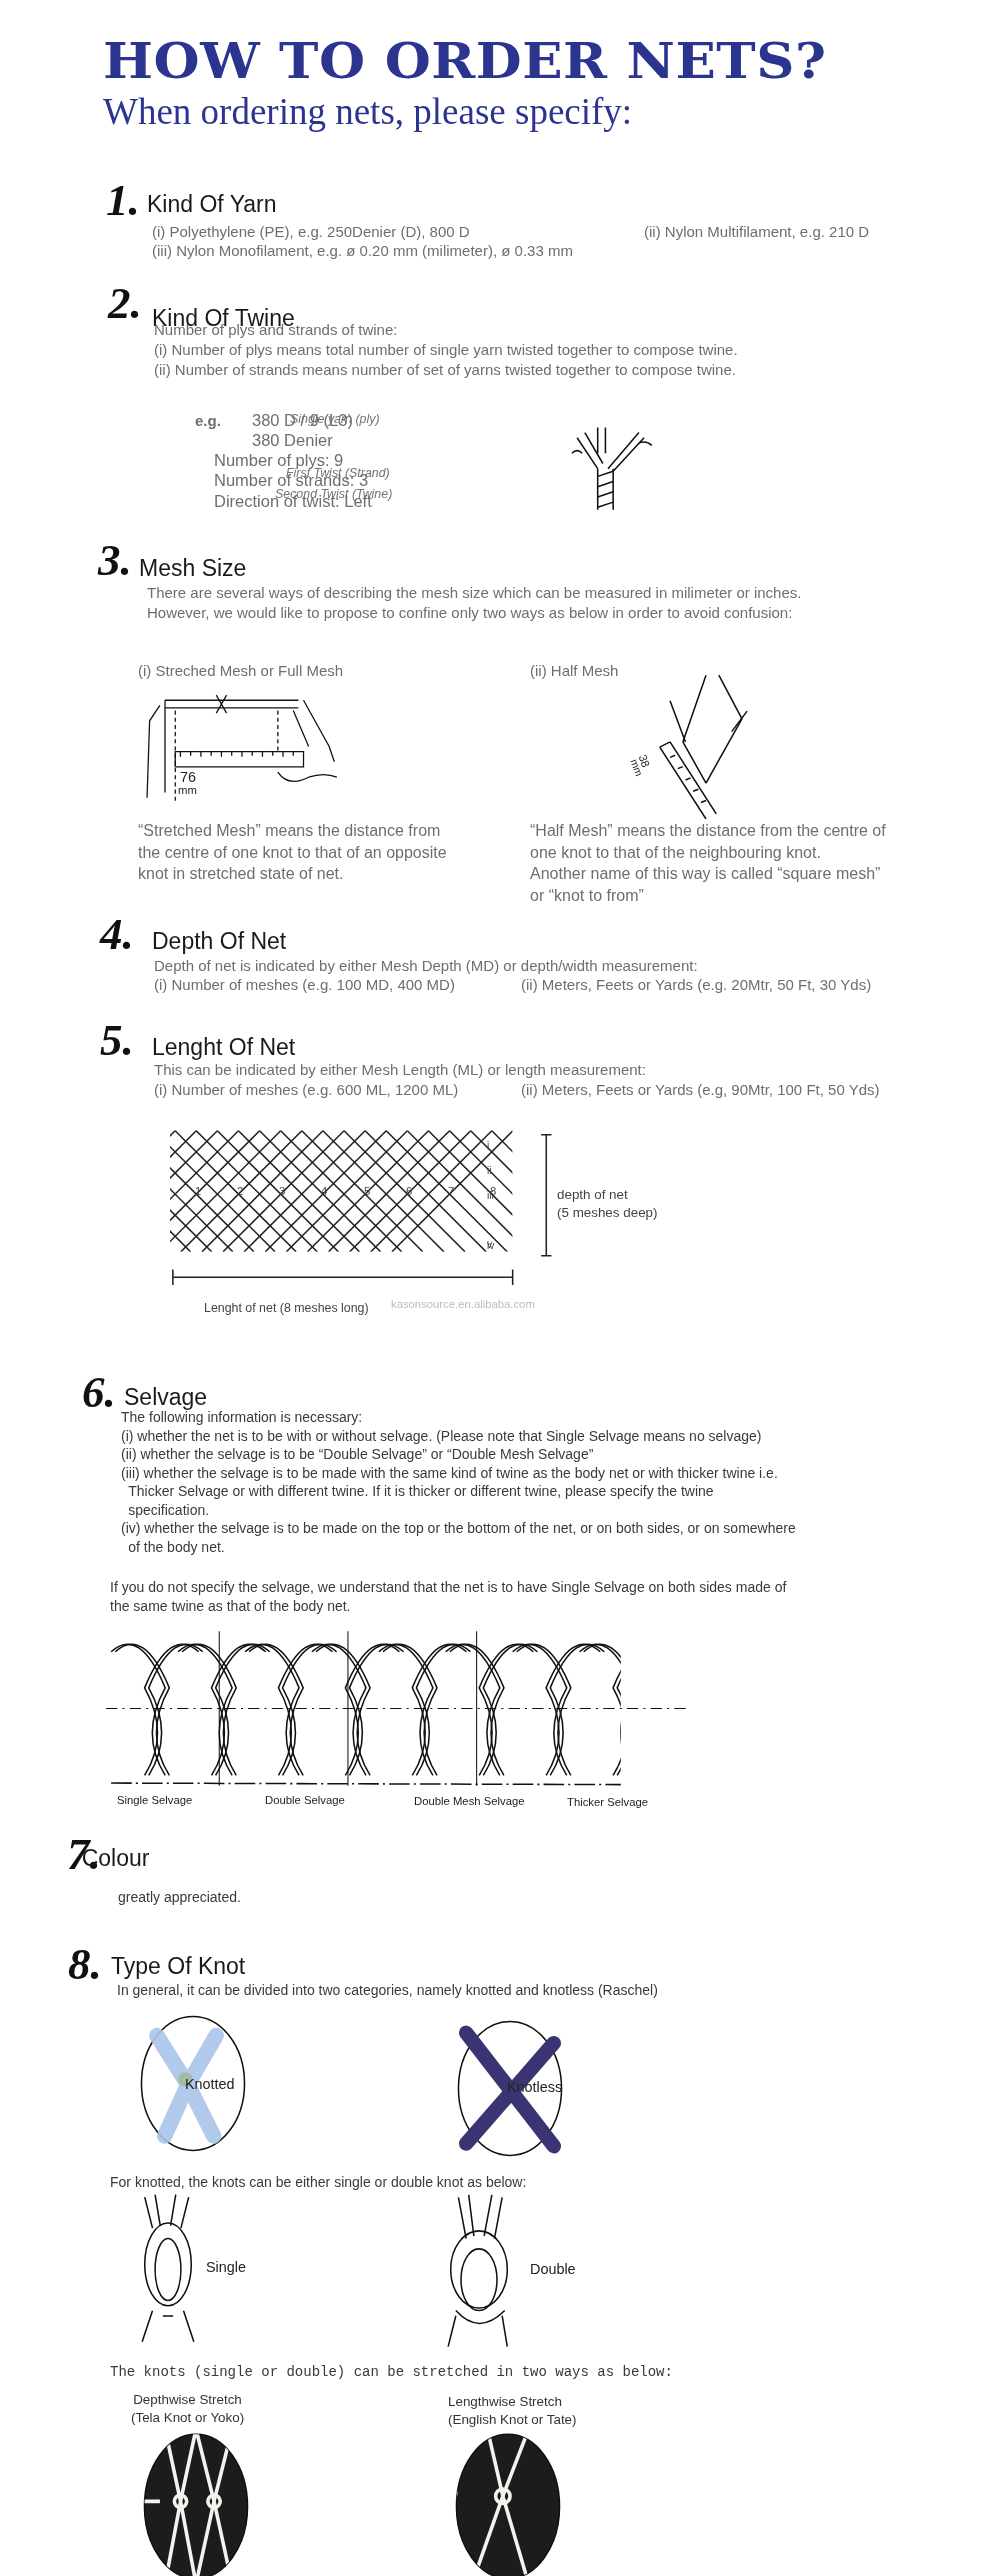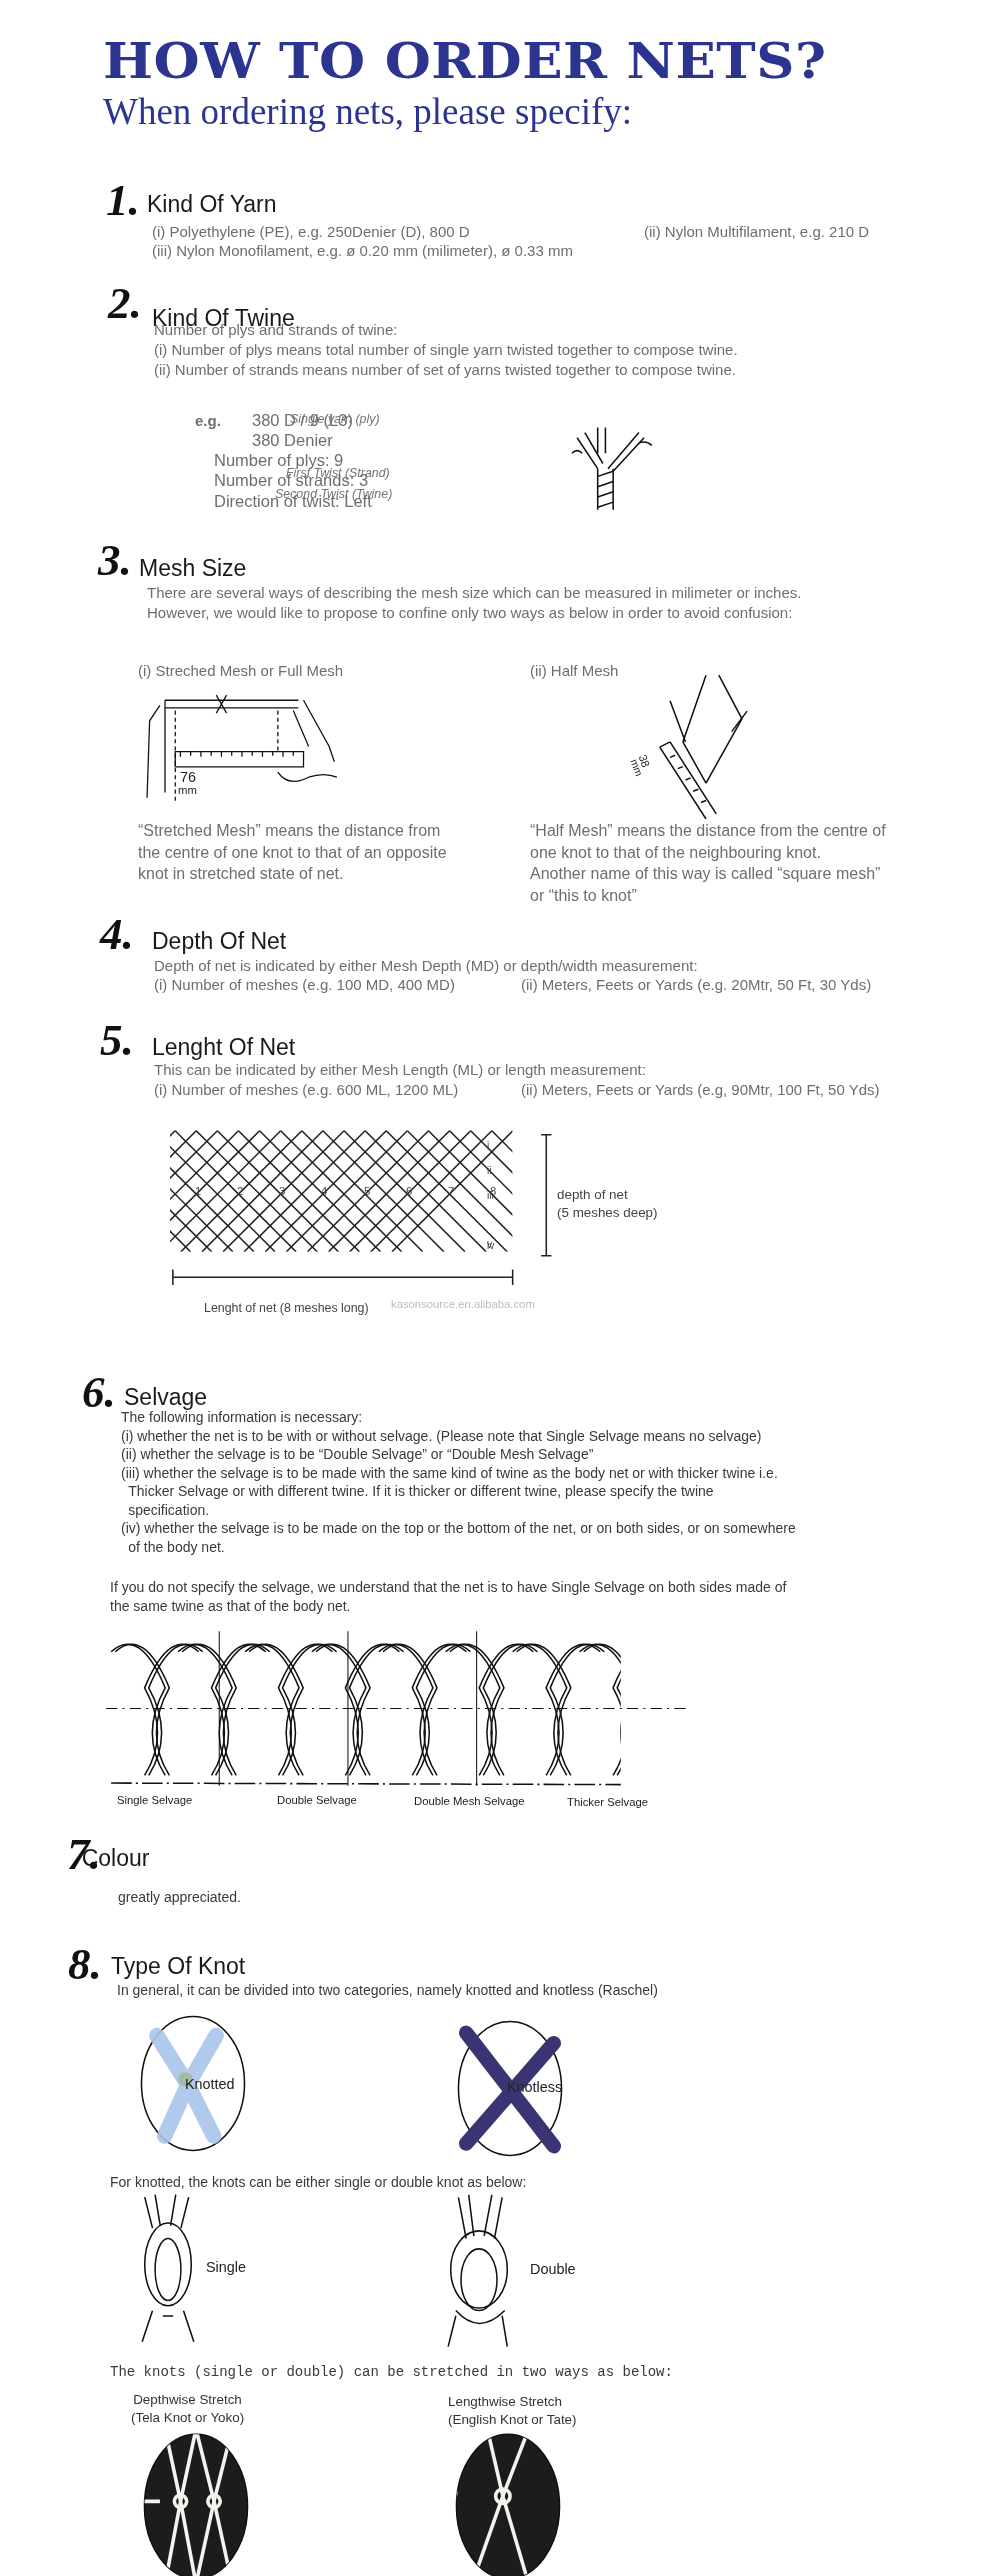--- a/index.html
+++ b/index.html
@@ -93,21 +93,21 @@
 
 <div class="abs body" style="left:138px;top:820px;font-size:16px;line-height:21.6px;">
   <div>“Stretched Mesh” means the distance from</div>
   <div>the centre of one knot to that of an opposite</div>
   <div>knot in stretched state of net.</div>
 </div>
 <div class="abs body" style="left:530px;top:820px;font-size:16px;line-height:21.6px;">
   <div>“Half Mesh” means the distance from the centre of</div>
   <div>one knot to that of the neighbouring knot.</div>
   <div>Another name of this way is called “square mesh”</div>
-  <div>or “this to knot”</div>
+  <div>or “knot to from”</div>
 </div>
 
 <div class="abs num" style="left:100px;top:912px;">4.</div>
 <div class="abs head" style="left:152px;top:930px;">Depth Of Net</div>
 <div class="abs body" style="left:154px;top:956px;">Depth of net is indicated by either Mesh Depth (MD) or depth/width measurement:</div>
 <div class="abs body" style="left:154px;top:975px;">(i) Number of meshes (e.g. 100 MD, 400 MD)</div>
 <div class="abs body" style="left:521px;top:975px;">(ii) Meters, Feets or Yards (e.g. 20Mtr, 50 Ft, 30 Yds)</div>
 
 <div class="abs num" style="left:100px;top:1018px;">5.</div>
 <div class="abs head" style="left:152px;top:1036px;">Lenght Of Net</div>
@@ -265,21 +265,21 @@
       <path d="M 928 40 Q 983 -10 1033 110 Q 983 200 1033 280"></path>
       <path d="M 1098 40 Q 1043 -10 993 110 Q 1043 200 993 280"></path>
     </g>
     <line x1="0" y1="150" x2="1130" y2="150" stroke="#111" stroke-width="2" stroke-dasharray="22 10 4 10"></line>
     <line x1="10" y1="295" x2="1000" y2="298" stroke="#111" stroke-width="3" stroke-dasharray="40 8 4 8"></line>
     <line x1="220" y1="0" x2="220" y2="300" stroke="#111" stroke-width="2"></line>
     <line x1="470" y1="0" x2="470" y2="300" stroke="#111" stroke-width="2"></line>
     <line x1="720" y1="0" x2="720" y2="300" stroke="#111" stroke-width="2"></line>
   </svg>
 <div class="abs lbl" style="left:117px;top:1794px;font-size:11.3px;color:#222;">Single Selvage</div>
-<div class="abs lbl" style="left:174px;top:1794px;font-size:11.3px;color:#222;transform:translateX(103px);">Double Selvage</div>
+<div class="abs lbl" style="left:162px;top:1794px;font-size:11.3px;color:#222;transform:translateX(103px);">Double Selvage</div>
 <div class="abs lbl" style="left:208px;top:1795px;font-size:11.3px;color:#222;transform:translateX(206px);">Double Mesh Selvage</div>
 <div class="abs lbl" style="left:258px;top:1796px;font-size:11.3px;color:#222;transform:translateX(309px);">Thicker Selvage</div>
 
 <div class="abs num" style="left:67px;top:1832px;">7.</div>
 <div class="abs head" style="left:81px;top:1847px;transform:translateX(-10.3px);left:92px;">Colour</div>
 <div class="abs body dark" style="left:82px;top:1869px;font-size:14px;line-height:18.5px;">
   <div style="padding-left:36px;margin-top:19px;">greatly appreciated.</div>
 </div>
 
 <div class="abs num" style="left:68px;top:1942px;">8.</div>

